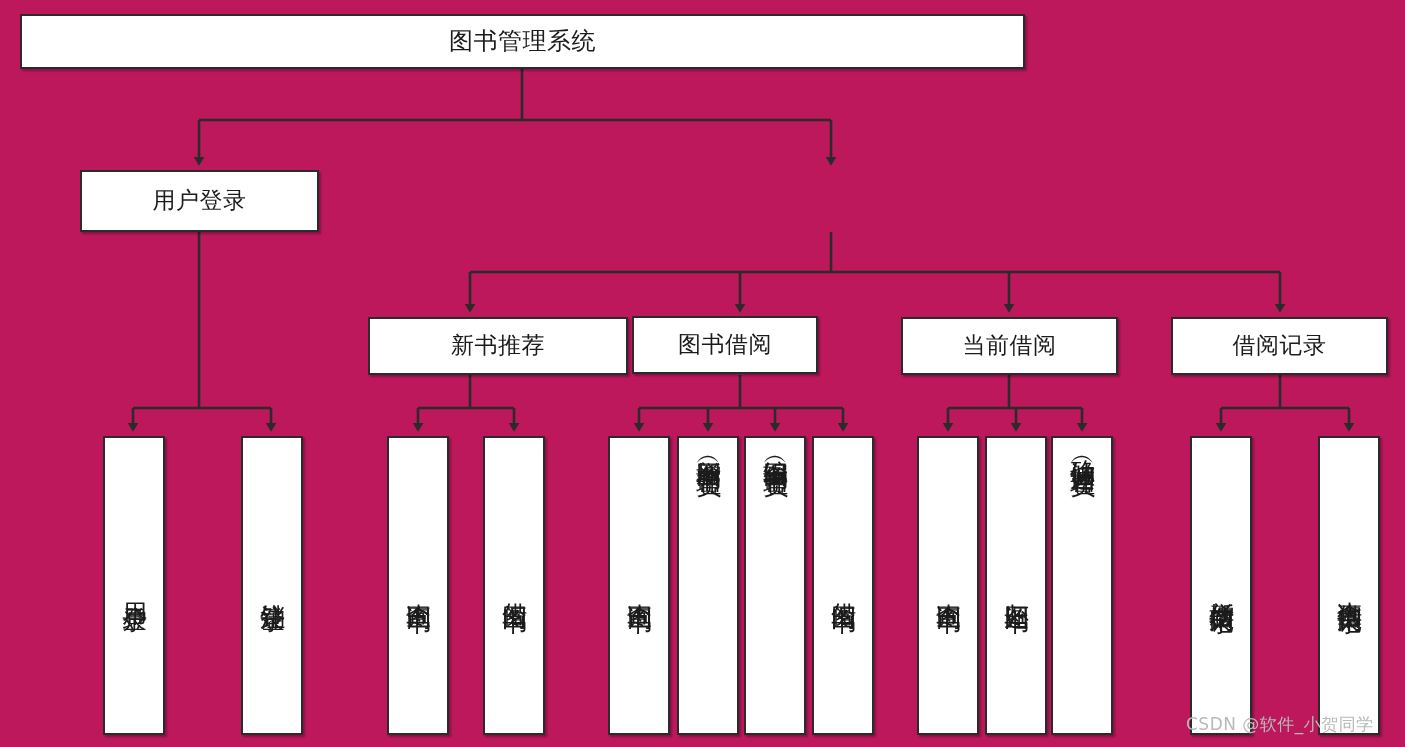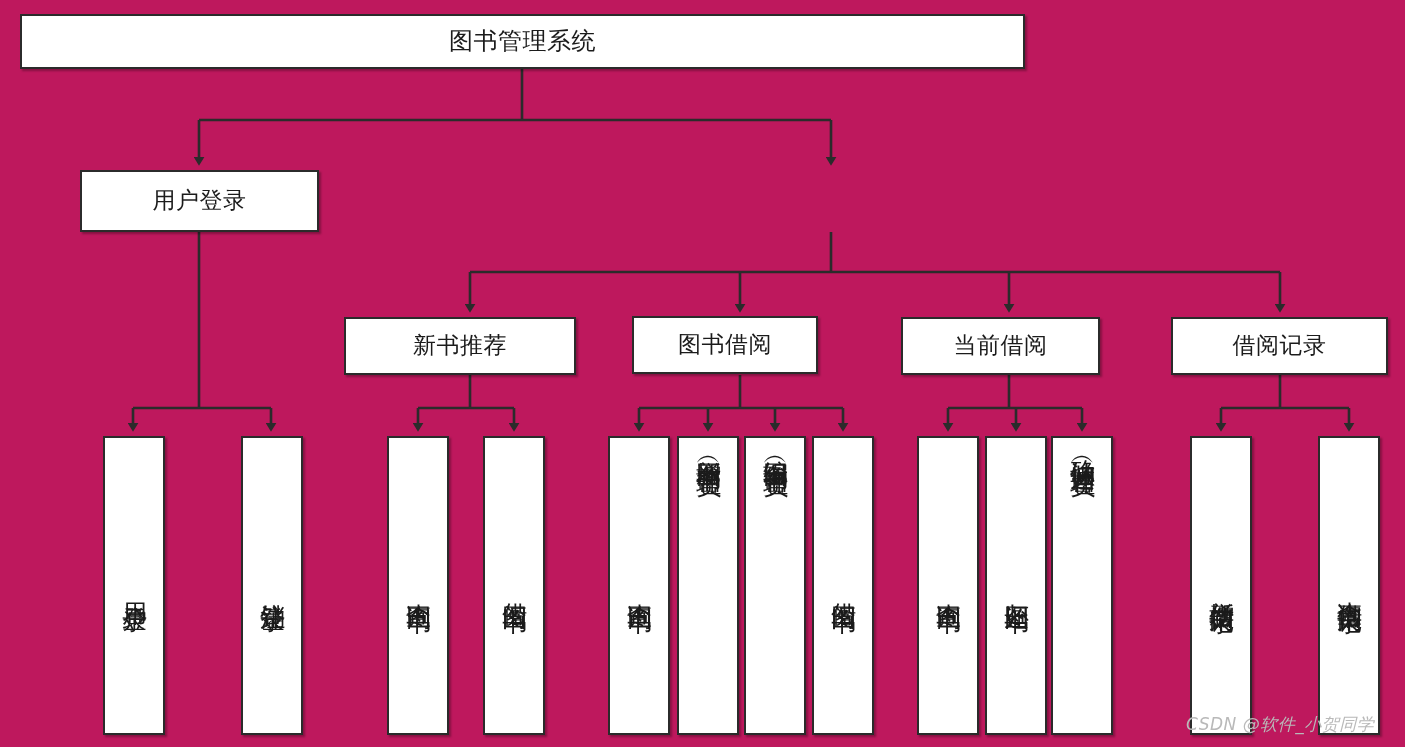--- a/index.html
+++ b/index.html
@@ -68,21 +68,20 @@
   .watermark {
     position: absolute;
     left: 1186px;
     top: 713px;
     font-size: 17px;
     color: #b9b9b9;
     letter-spacing: 0.5px;
     white-space: nowrap;
     z-index: 5;
     font-family: "DejaVu Sans", "Liberation Sans", sans-serif;
-    font-style: italic;
   }
 </style>
 </head>
 <body>
 
 <div id="canvas">
 
   <svg id="wires" viewBox="0 0 1405 747" xmlns="http://www.w3.org/2000/svg">
     <defs>
       <marker id="arrow" markerWidth="9" markerHeight="11" refX="1.2" refY="5.5" orient="auto" markerUnits="userSpaceOnUse">
@@ -134,27 +133,27 @@
   </svg>
 
   <div class="node h root" style="left:20px; top:14px; width:1005px; height:55px;">
     <span class="label">图书管理系统</span>
   </div>
 
   <div class="node h" style="left:80px; top:170px; width:239px; height:62px;">
     <span class="label">用户登录</span>
   </div>
 
-  <div class="node h" style="left:344px; top:317px; width:232px; height:58px;">
+  <div class="node h" style="left:368px; top:317px; width:260px; height:58px;">
     <span class="label">新书推荐</span>
   </div>
   <div class="node h" style="left:632px; top:316px; width:186px; height:58px;">
     <span class="label">图书借阅</span>
   </div>
-  <div class="node h" style="left:901px; top:317px; width:199px; height:58px;">
+  <div class="node h" style="left:901px; top:317px; width:217px; height:58px;">
     <span class="label">当前借阅</span>
   </div>
   <div class="node h" style="left:1171px; top:317px; width:217px; height:58px;justify-content:center;">
     <span class="label">借阅记录</span>
   </div>
 
   <div class="node v centered" style="left:103px; top:436px; width:62px; height:299px;">
     <span class="label">用户登录</span>
   </div>
   <div class="node v centered" style="left:241px; top:436px; width:62px; height:299px;">

